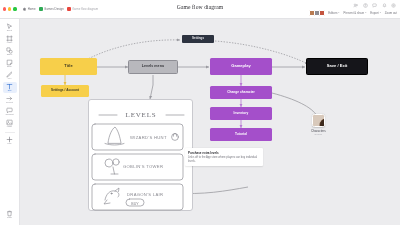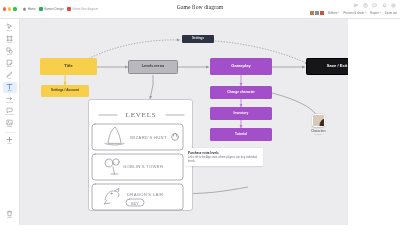--- a/index.html
+++ b/index.html
@@ -2,21 +2,21 @@
 <html><head>
 <meta charset="utf-8">
 <style>
   * { box-sizing: border-box; margin: 0; padding: 0; }
   html, body {
     width: 400px; height: 225px;
     overflow: hidden;
     font-family: "Liberation Sans", sans-serif;
     background: #ffffff;
   }
-  #app { position: relative; width: 348px; height: 225px; background: #fde047; }
+  #app { position: relative; width: 400px; height: 225px; background: #fde047; }
 
   
   .topbar {
     position: absolute; top: 0; left: 0; width: 400px; height: 19px;
     background: #ffffff; border-bottom: 1px solid #e3e3e6;
     display: flex; align-items: center;
   }
   .tb-left { display: flex; align-items: center; gap: 3px; padding-left: 3px; }
   .win-dots { display: flex; gap: 2px; align-items: center; }
   .dot { width: 3.2px; height: 3.2px; border-radius: 50%; }

